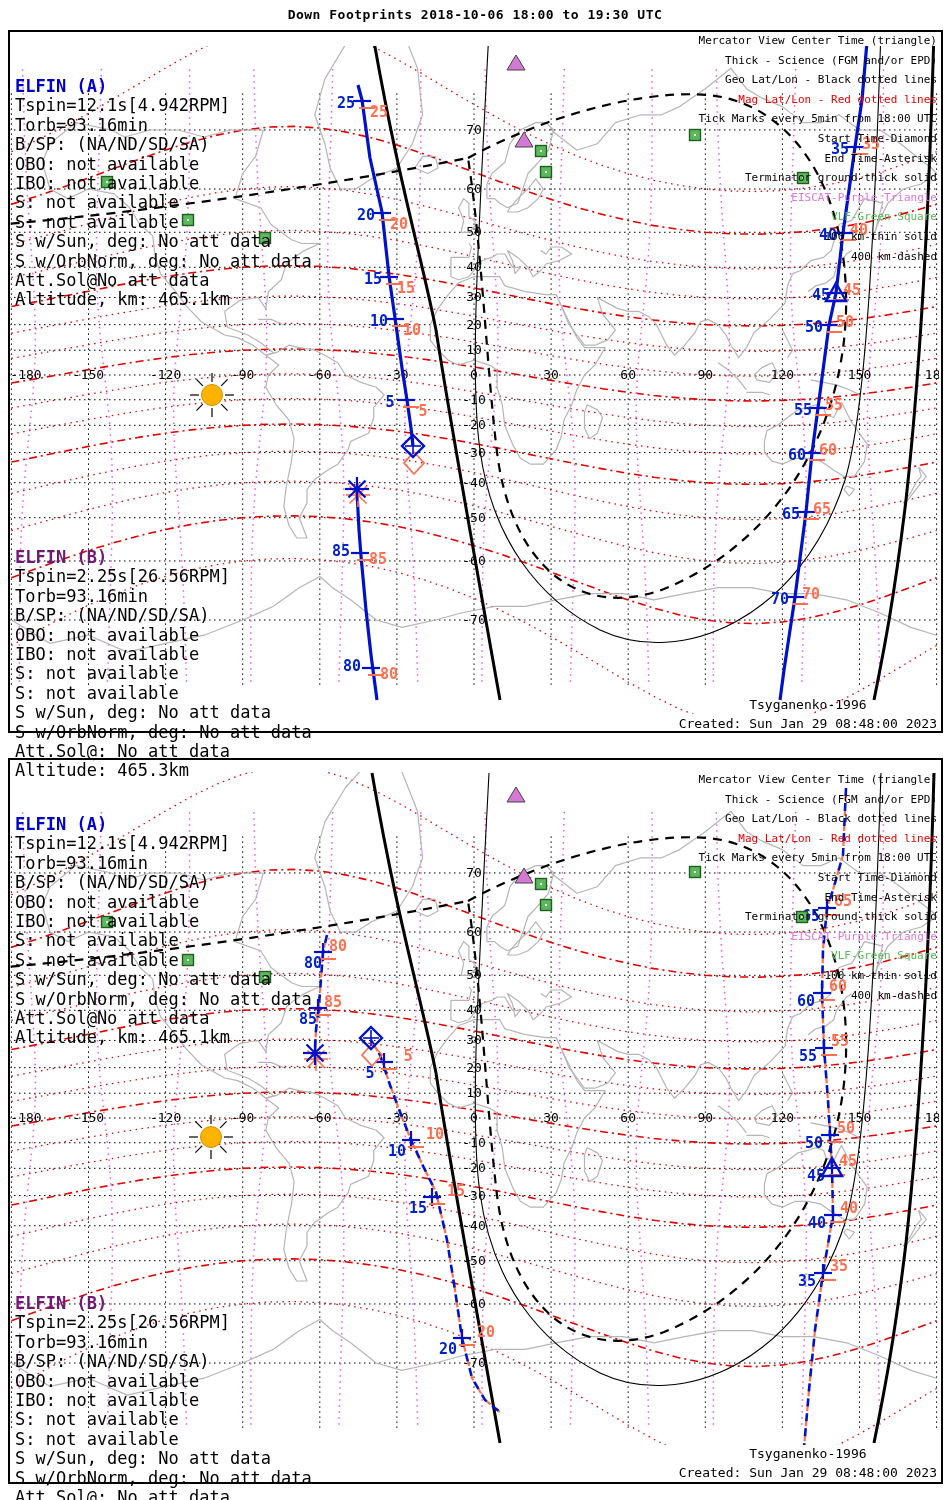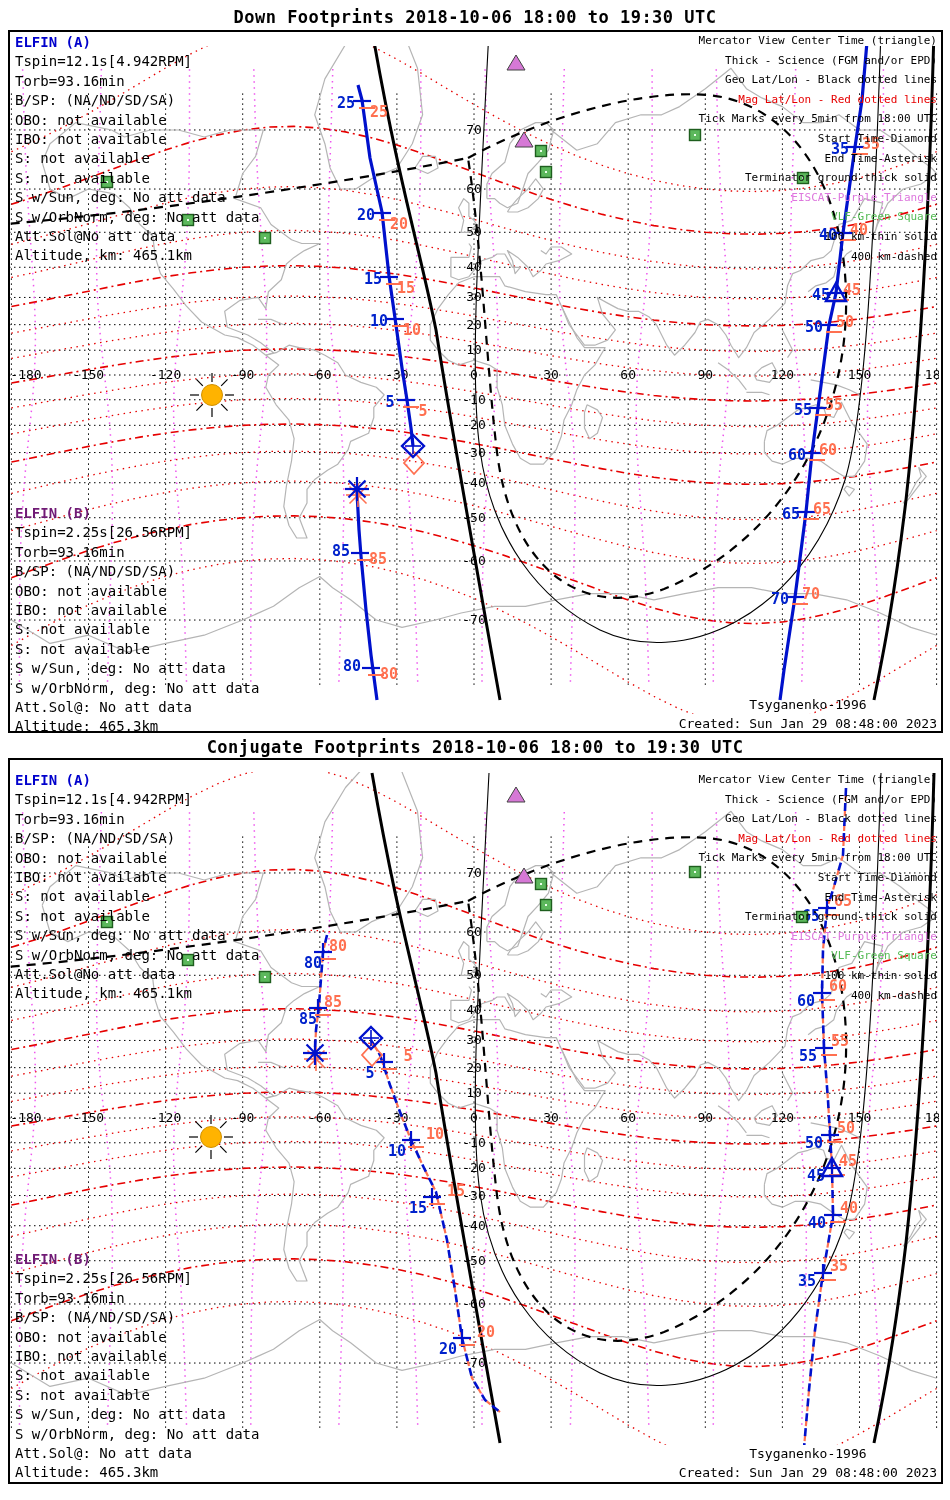--- a/index.html
+++ b/index.html
@@ -1,22 +1,22 @@
 <!DOCTYPE html>
 <html><head>
 <meta charset="utf-8">
 <style>
   html,body{margin:0;padding:0;background:#ffffff;width:950px;height:1500px;position:relative;
     font-family:"DejaVu Sans Mono","Liberation Mono",monospace;}
   #stage{position:absolute;left:0;top:0;width:950px;height:1500px;overflow:hidden;}
   #map-svg{position:absolute;left:0;top:0;z-index:1;}
   .panel-box{position:absolute;left:8px;width:931px;border:2px solid #000;z-index:2;pointer-events:none;}
-  .ptitle{position:absolute;left:0;width:950px;text-align:center;font-size:17px;font-weight:bold;
+  .ptitle{position:absolute;left:0;width:950px;text-align:center;font-size:13px;font-weight:bold;
     letter-spacing:0.5px;color:#000;z-index:5;}
-  .infoblk{position:absolute;left:15px;z-index:5;font-size:14px;line-height:19.4px;color:#000;white-space:pre;}
+  .infoblk{position:absolute;left:15px;z-index:5;font-size:17px;line-height:19.4px;color:#000;white-space:pre;margin-top:44px;}
   .infoblk .hdr{font-weight:bold;}
   .hdr-a{color:#0000cc;}
   .hdr-b{color:#701a75;}
   .legend{position:absolute;right:13px;text-align:right;z-index:5;font-size:11px;line-height:19.6px;color:#000;white-space:pre;}
   .footer{position:absolute;right:13px;text-align:center;z-index:5;font-size:13px;line-height:19.2px;color:#000;}
 </style>
 </head>
 <body>
 
 <div id="stage">
@@ -513,21 +513,20 @@
   <div class="panel-box" style="top:30px;height:699px;"></div>
 
   <div class="infoblk" style="top:33px;" id="infoA0"><div class="hdr hdr-a">ELFIN (A)</div><div>Tspin=12.1s[4.942RPM]</div><div>Torb=93.16min</div><div>B/SP: (NA/ND/SD/SA)</div><div>OBO: not available</div><div>IBO: not available</div><div>S: not available</div><div>S: not available</div><div>S w/Sun, deg: No att data</div><div>S w/OrbNorm, deg: No att data</div><div>Att.Sol@No att data</div><div>Altitude, km: 465.1km</div></div>
   <div class="infoblk" style="top:504px;" id="infoB0"><div class="hdr hdr-b">ELFIN (B)</div><div>Tspin=2.25s[26.56RPM]</div><div>Torb=93.16min</div><div>B/SP: (NA/ND/SD/SA)</div><div>OBO: not available</div><div>IBO: not available</div><div>S: not available</div><div>S: not available</div><div>S w/Sun, deg: No att data</div><div>S w/OrbNorm, deg: No att data</div><div>Att.Sol@: No att data</div><div>Altitude: 465.3km</div></div>
   <div class="legend" style="top:31px;" id="legend0"><div style="color: rgb(0, 0, 0);">Mercator View Center Time (triangle)</div><div style="color: rgb(0, 0, 0);">Thick - Science (FGM and/or EPD)</div><div style="color: rgb(0, 0, 0);">Geo Lat/Lon - Black dotted lines</div><div style="color: rgb(230, 0, 0);">Mag Lat/Lon - Red dotted lines</div><div style="color: rgb(0, 0, 0);">Tick Marks every 5min from 18:00 UTC</div><div style="color: rgb(0, 0, 0);">Start Time-Diamond</div><div style="color: rgb(0, 0, 0);">End Time-Asterisk</div><div style="color: rgb(0, 0, 0);">Terminator ground-thick solid</div><div style="color: rgb(221, 119, 221);">EISCAT-Purple Triangle</div><div style="color: rgb(85, 187, 85);">VLF-Green Square</div><div style="color: rgb(0, 0, 0);">100 km-thin solid</div><div style="color: rgb(0, 0, 0);">400 km-dashed</div></div>
   <div class="footer" style="top:695px;">
     <div>Tsyganenko-1996</div>
     <div>Created: Sun Jan 29 08:48:00 2023</div>
   </div>
 
-  <div class="ptitle" style="top:737px;">Conjugate Footprints 2018-10-06 18:00 to 19:30 UTC</div>
   <div class="panel-box" style="top:758px;height:722px;"></div>
 
   <div class="infoblk" style="top:771px;" id="infoA1"><div class="hdr hdr-a">ELFIN (A)</div><div>Tspin=12.1s[4.942RPM]</div><div>Torb=93.16min</div><div>B/SP: (NA/ND/SD/SA)</div><div>OBO: not available</div><div>IBO: not available</div><div>S: not available</div><div>S: not available</div><div>S w/Sun, deg: No att data</div><div>S w/OrbNorm, deg: No att data</div><div>Att.Sol@No att data</div><div>Altitude, km: 465.1km</div></div>
   <div class="infoblk" style="top:1250px;" id="infoB1"><div class="hdr hdr-b">ELFIN (B)</div><div>Tspin=2.25s[26.56RPM]</div><div>Torb=93.16min</div><div>B/SP: (NA/ND/SD/SA)</div><div>OBO: not available</div><div>IBO: not available</div><div>S: not available</div><div>S: not available</div><div>S w/Sun, deg: No att data</div><div>S w/OrbNorm, deg: No att data</div><div>Att.Sol@: No att data</div><div>Altitude: 465.3km</div></div>
   <div class="legend" style="top:770px;" id="legend1"><div style="color: rgb(0, 0, 0);">Mercator View Center Time (triangle)</div><div style="color: rgb(0, 0, 0);">Thick - Science (FGM and/or EPD)</div><div style="color: rgb(0, 0, 0);">Geo Lat/Lon - Black dotted lines</div><div style="color: rgb(230, 0, 0);">Mag Lat/Lon - Red dotted lines</div><div style="color: rgb(0, 0, 0);">Tick Marks every 5min from 18:00 UTC</div><div style="color: rgb(0, 0, 0);">Start Time-Diamond</div><div style="color: rgb(0, 0, 0);">End Time-Asterisk</div><div style="color: rgb(0, 0, 0);">Terminator ground-thick solid</div><div style="color: rgb(221, 119, 221);">EISCAT-Purple Triangle</div><div style="color: rgb(85, 187, 85);">VLF-Green Square</div><div style="color: rgb(0, 0, 0);">100 km-thin solid</div><div style="color: rgb(0, 0, 0);">400 km-dashed</div></div>
   <div class="footer" style="top:1444px;">
     <div>Tsyganenko-1996</div>
     <div>Created: Sun Jan 29 08:48:00 2023</div>
   </div>
 </div>

